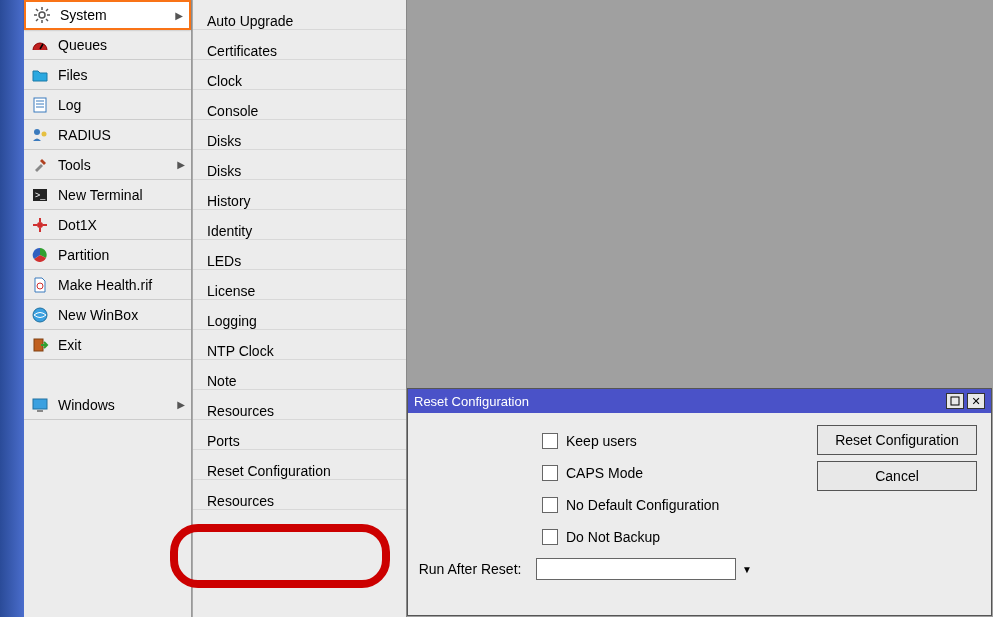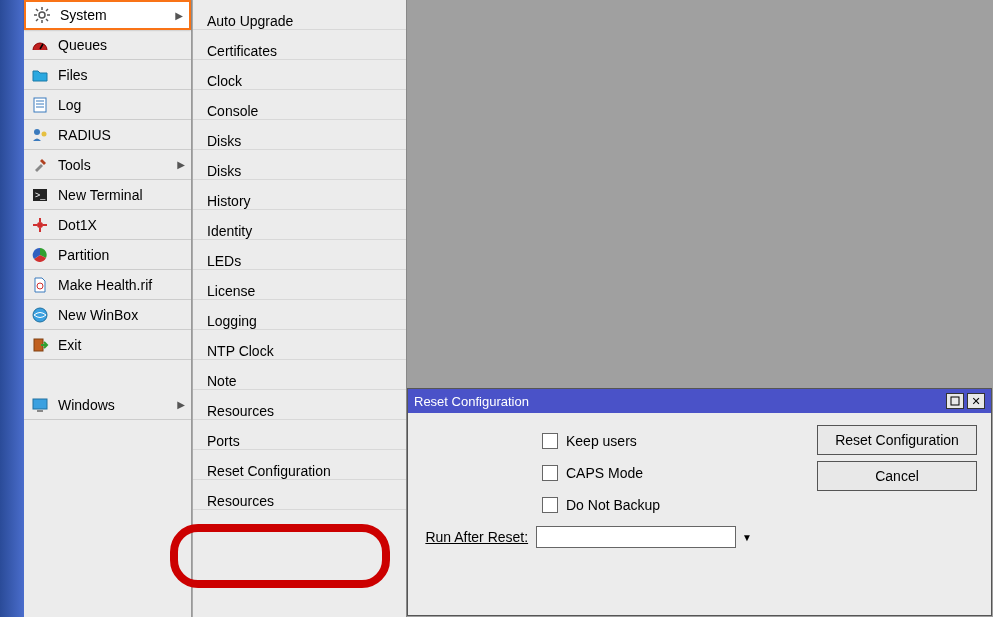--- a/index.html
+++ b/index.html
@@ -118,23 +118,22 @@
     justify-content: space-between;
   }
   .opts { width: 340px; }
   .opt-row {
     display: flex;
     align-items: center;
     height: 32px;
   }
   .opt-label {
     width: 130px;
-    text-align: right;
+    text-align: center;
     padding-right: 8px;
-    text-decoration: underline;
   }
   .chk {
     width: 16px; height: 16px;
     border: 1px solid #666;
     background: #fff;
     margin-right: 8px;
   }
   .combo {
     display: flex;
     align-items: center;
@@ -383,20 +382,25 @@
         <span>Keep users</span>
       </div>
       <div class="opt-row">
         <span class="opt-label"></span>
         <span class="chk"></span>
         <span>CAPS Mode</span>
       </div>
       <div class="opt-row">
         <span class="opt-label"></span>
         <span class="chk"></span>
+        <span>No Default Configuration</span>
+      </div>
+      <div class="opt-row">
+        <span class="opt-label"></span>
+        <span class="chk"></span>
         <span>Do Not Backup</span>
       </div>
       <div class="opt-row">
         <span class="opt-label">Run After Reset:</span>
         <span class="combo">
           <span class="combo-input"></span>
           <span class="combo-arrow">▼</span>
         </span>
       </div>
     </div>

